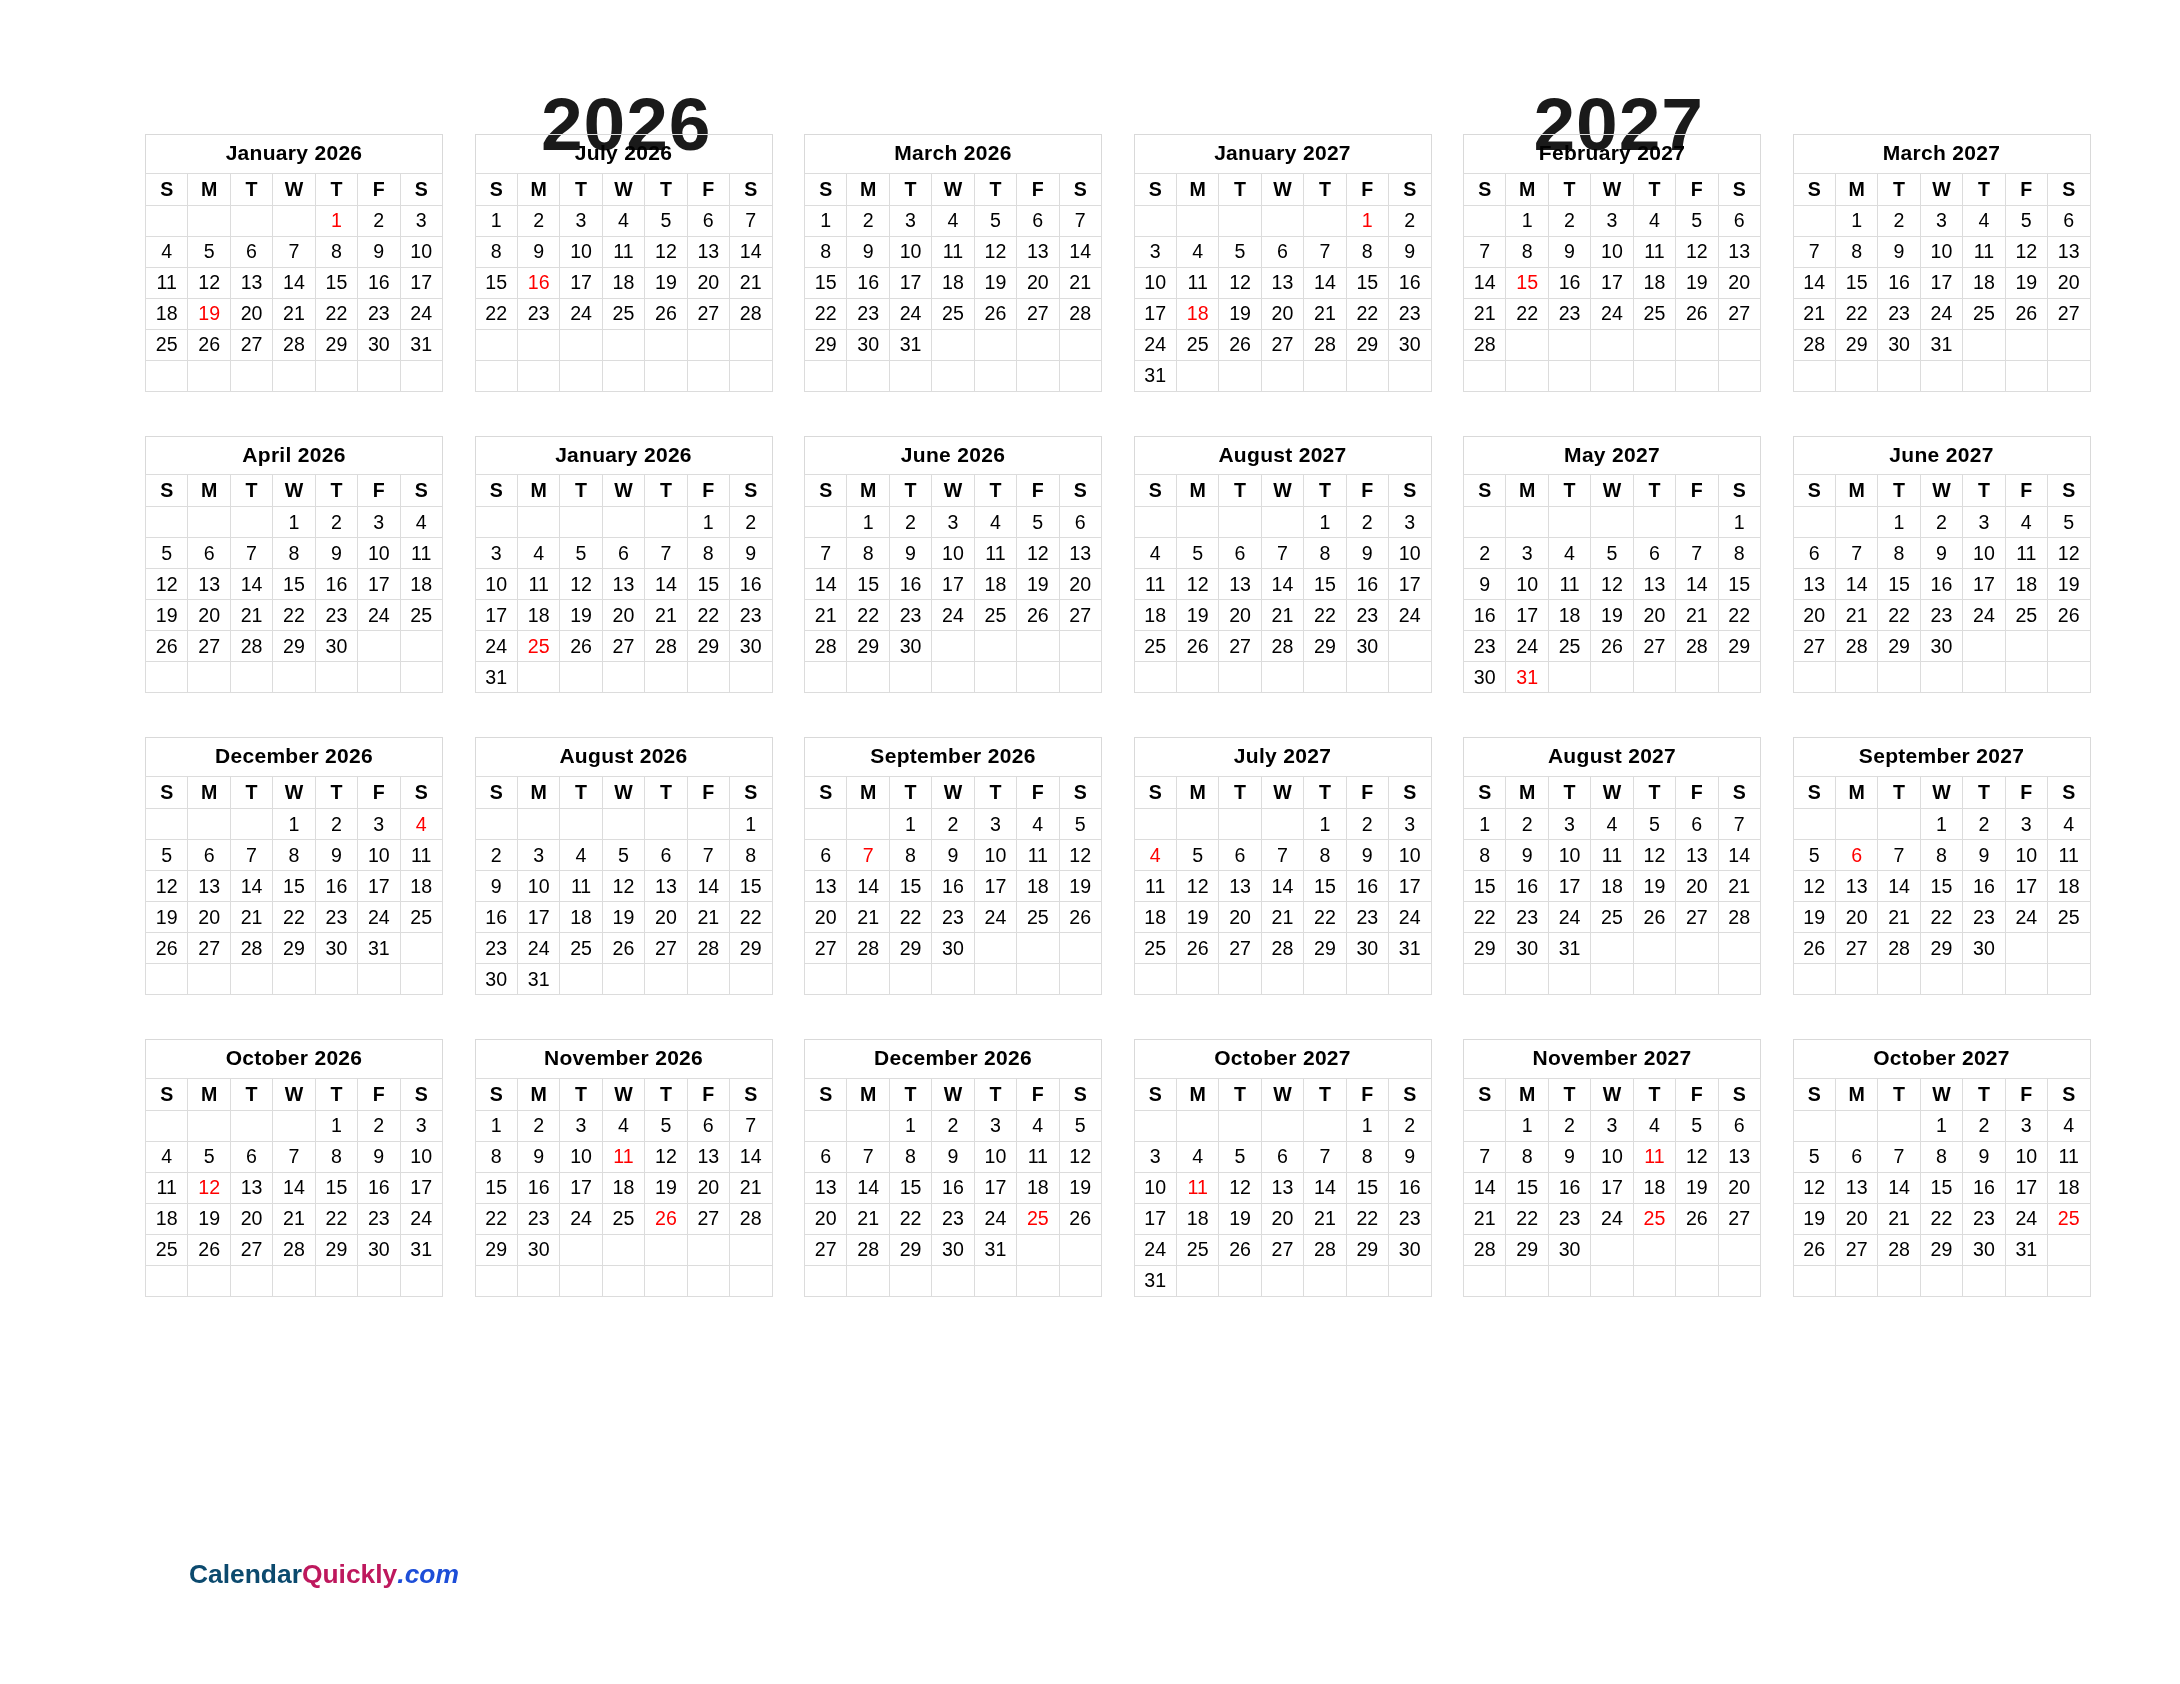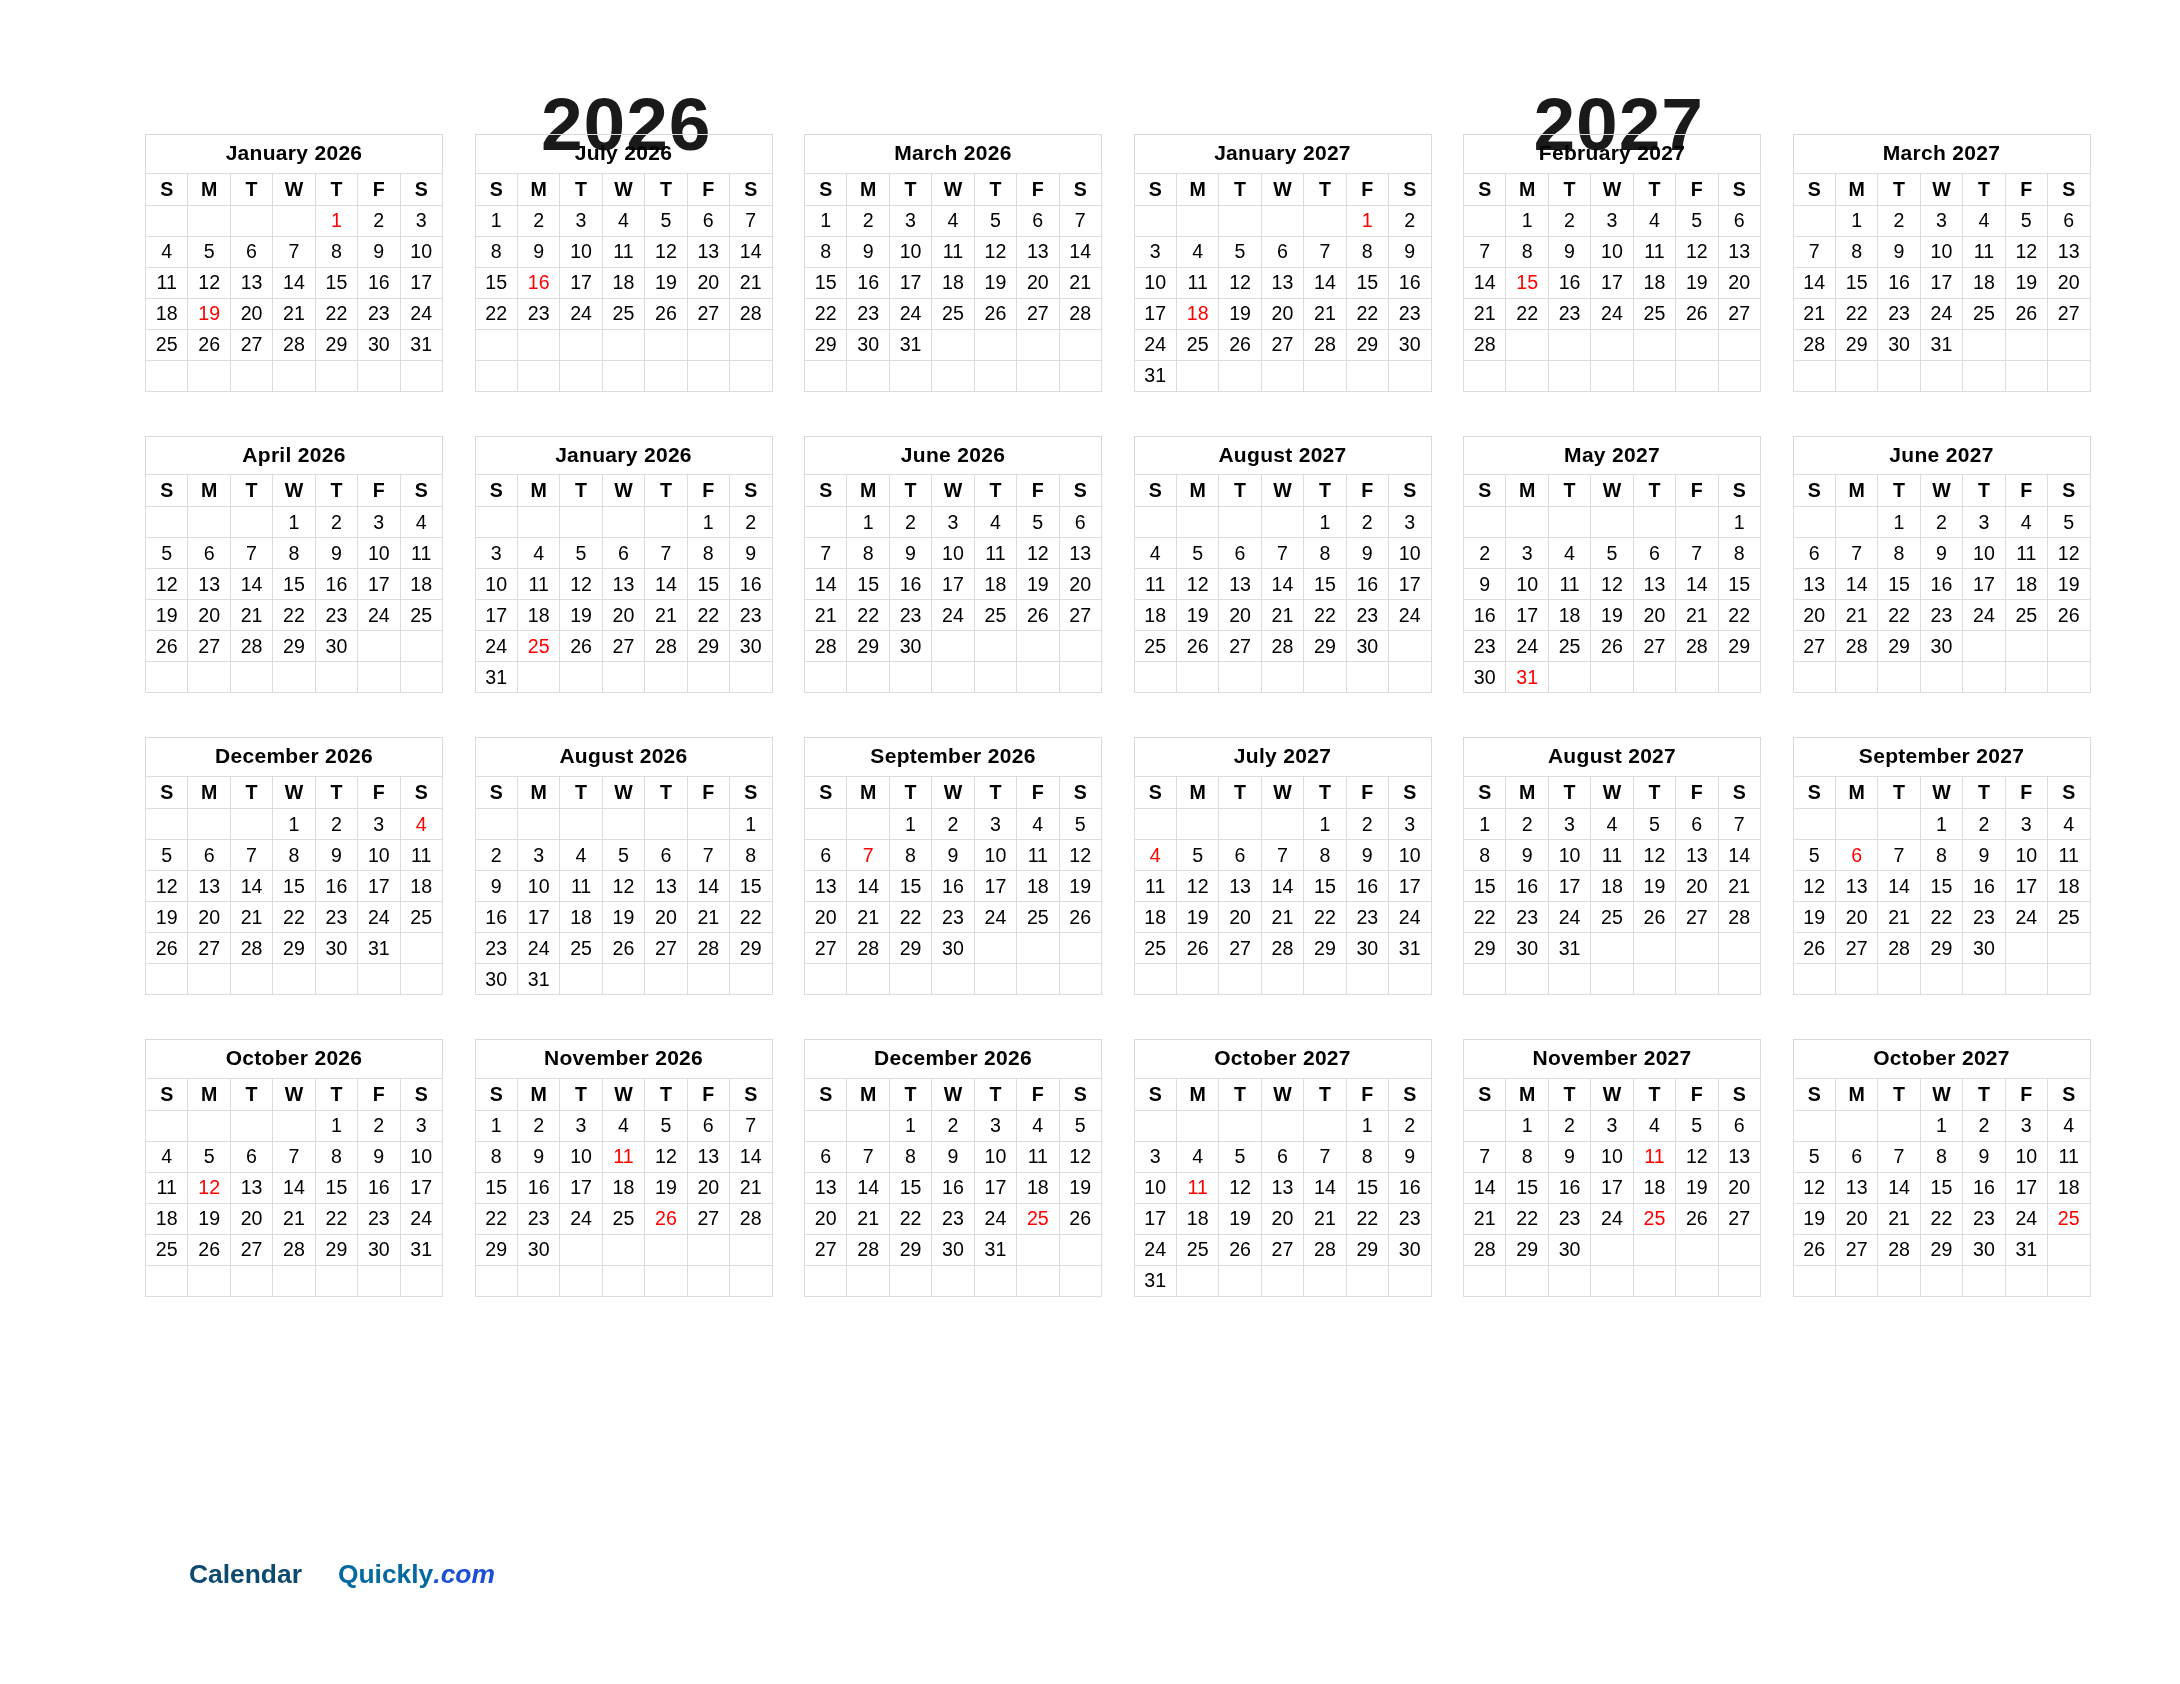--- a/index.html
+++ b/index.html
@@ -88,21 +88,21 @@
   }
   .footer {
     position: absolute;
     left: 189px;
     bottom: 95px;
     font-size: 26.4px;
     font-weight: bold;
     letter-spacing: 0px;
   }
   .footer .c1 { color: #0c4a6e; }
-  .footer .c2 { color: #0369a1; margin-left: 36px; }
+  .footer .c2 { color: #be185d; }
   .footer .c3 { color: #1d4ed8; font-style: italic; }
 </style>
 </head>
 <body>
 
 <div class="page">
 
   <div class="year-headers">
     <div class="year-title">2026</div>
     <div class="year-title second">2027</div>

